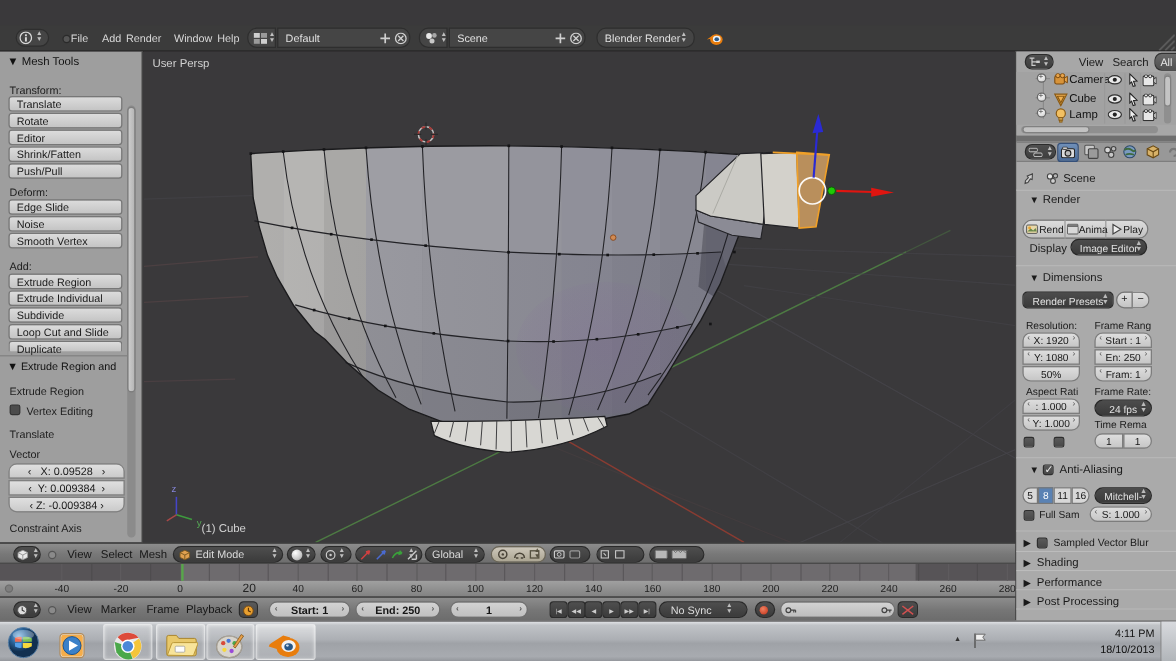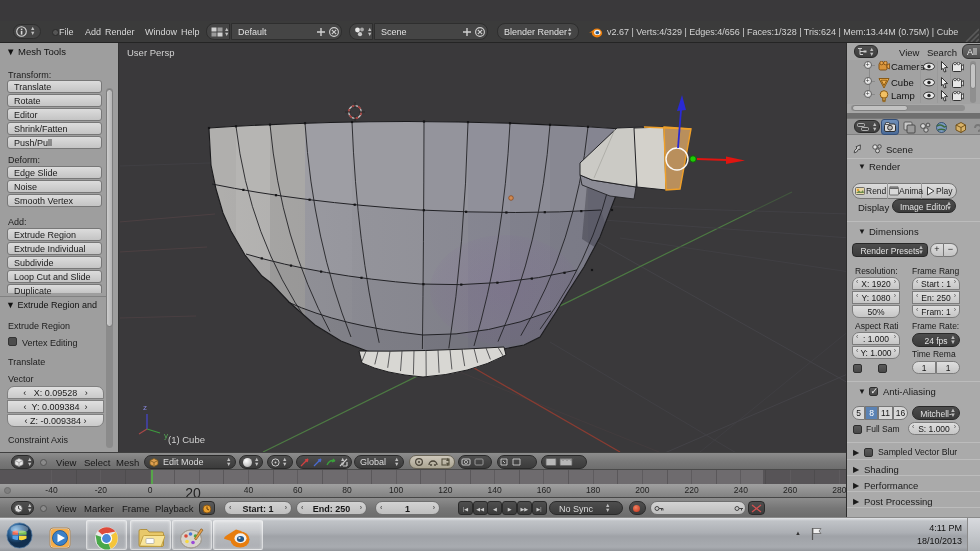--- a/index.html
+++ b/index.html
@@ -112,21 +112,20 @@
     <div class="abs" style="left:567px;top:6px;font-size:5.5px;color:#c0c0c0;line-height:4.5px">▲<br>▼</div>
     <svg class="abs" style="left:588px;top:4px" width="15" height="14" viewBox="0 0 15 14">
       <path d="M1,8 L7,4 L10,4 L6.5,6.8 Z" fill="#e87d0d"></path>
       <ellipse cx="9" cy="8" rx="5.2" ry="4.4" fill="#e87d0d"></ellipse>
       <ellipse cx="9.3" cy="7.4" rx="3.2" ry="2.7" fill="#f2f2f2"></ellipse>
       <ellipse cx="9.3" cy="7.7" rx="1.9" ry="1.6" fill="#2a5a8a"></ellipse>
     </svg>
     <svg class="abs" style="left:962px;top:1px" width="17" height="20" viewBox="0 0 17 20">
         <path d="M4,20 L17,7 M9,20 L17,12 M14,20 L17,17" stroke="#5a5a5a" stroke-width="1.6"></path>
       </svg>
-      <div class="mtxt" style="left:607px;color:#d4d4d4">v2.67 | Verts:4/329 | Edges:4/656 | Faces:1/328 | Tris:624 | Mem:13.44M (0.75M) | Cube</div>
   </div>
 
   <div id="leftpanel" class="abs">
 
     <div class="abs" style="left:106px;top:45px;width:7px;height:360px;background:#8b8b8b;border-radius:4px"></div>
     <div class="abs" style="left:106px;top:46px;width:7px;height:238px;background:linear-gradient(to right,#cdcdcd,#b5b5b5);border:1px solid #7d7d7d;border-radius:4px"></div>
 
     <div class="phead" style="top:3px">▼ Mesh Tools</div>
     <div class="plabel" style="top:27px">Transform:</div>
     <div class="tbtn" style="top:37px">Translate</div>
@@ -591,21 +590,21 @@
       <div class="abs" style="left:0;top:0;width:846px;height:14px;background:#575457"></div>
       <div class="abs" style="left:150px;top:0;width:613px;height:14px;background:#6e6b6e"></div>
       <div class="abs" style="left:0;top:14px;width:846px;height:13px;background:linear-gradient(#a0a0a0,#828282)"></div>
       <div class="abs" style="left:51.0px;top:0;width:1px;height:14px;background:#5e5b5e"></div>
       <div class="abs" style="left:37.5px;top:15px;width:28px;text-align:center;font-size:8.5px;color:#222">-40</div>
       <div class="abs" style="left:100.3px;top:0;width:1px;height:14px;background:#5e5b5e"></div>
       <div class="abs" style="left:86.8px;top:15px;width:28px;text-align:center;font-size:8.5px;color:#222">-20</div>
       <div class="abs" style="left:149.5px;top:0;width:1px;height:14px;background:#5e5b5e"></div>
       <div class="abs" style="left:136.0px;top:15px;width:28px;text-align:center;font-size:8.5px;color:#222">0</div>
       <div class="abs" style="left:198.7px;top:0;width:1px;height:14px;background:#5e5b5e"></div>
-      <div class="abs" style="left:185.2px;top:15px;width:28px;text-align:left;font-size:14px;color:#222">20</div>
+      <div class="abs" style="left:185.2px;top:15px;width:28px;text-align:right;font-size:10px;color:#222">20</div>
       <div class="abs" style="left:248.0px;top:0;width:1px;height:14px;background:#5e5b5e"></div>
       <div class="abs" style="left:234.5px;top:15px;width:28px;text-align:center;font-size:8.5px;color:#222">40</div>
       <div class="abs" style="left:297.2px;top:0;width:1px;height:14px;background:#5e5b5e"></div>
       <div class="abs" style="left:283.7px;top:15px;width:28px;text-align:center;font-size:8.5px;color:#222">60</div>
       <div class="abs" style="left:346.5px;top:0;width:1px;height:14px;background:#5e5b5e"></div>
       <div class="abs" style="left:333.0px;top:15px;width:28px;text-align:center;font-size:8.5px;color:#222">80</div>
       <div class="abs" style="left:395.7px;top:0;width:1px;height:14px;background:#5e5b5e"></div>
       <div class="abs" style="left:382.2px;top:15px;width:28px;text-align:center;font-size:8.5px;color:#222">100</div>
       <div class="abs" style="left:444.9px;top:0;width:1px;height:14px;background:#5e5b5e"></div>
       <div class="abs" style="left:431.4px;top:15px;width:28px;text-align:center;font-size:8.5px;color:#222">120</div>

